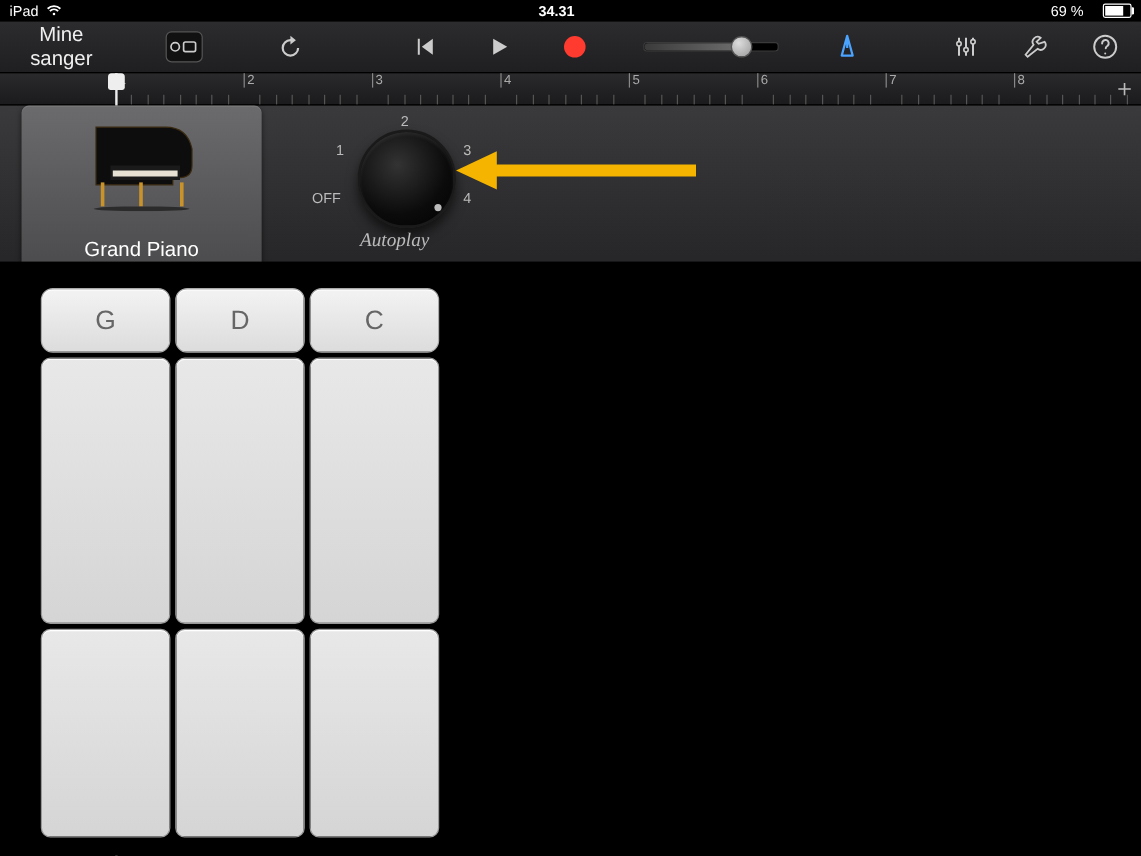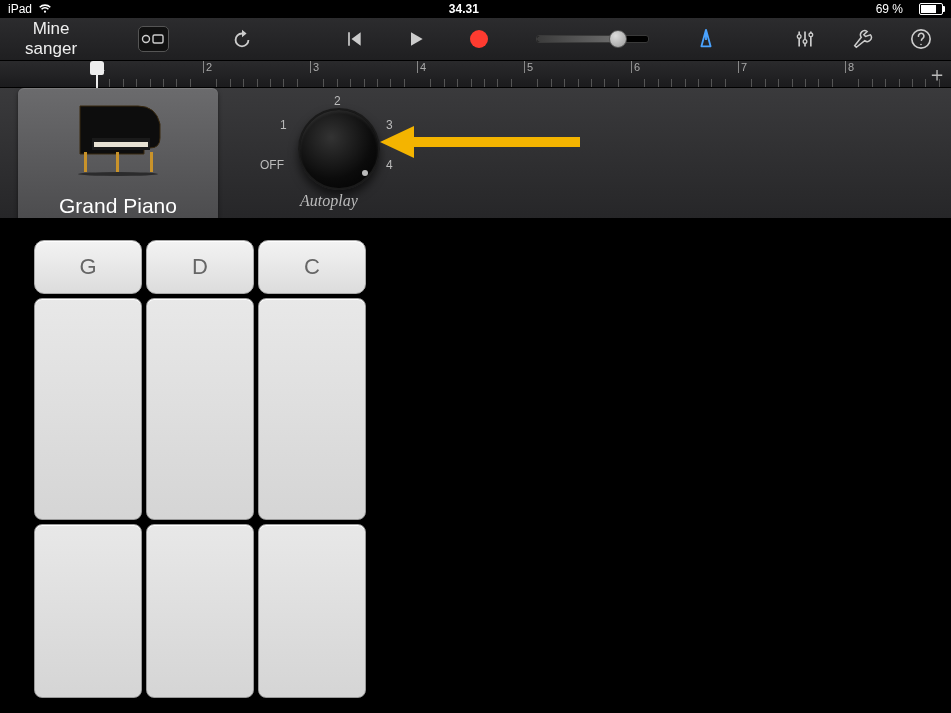--- a/index.html
+++ b/index.html
@@ -28,21 +28,21 @@
   .ruler .tick .label{position:absolute;left:3px;top:0;font-size:11px;}
   .ruler .minor{position:absolute;top:18px;width:1px;height:8px;background:#555;}
   .playhead{position:absolute;left:96px;top:0;}
   .playhead .cap{width:14px;height:14px;background:#eee;border-radius:3px 3px 2px 2px;margin-left:-6px;}
   .playhead .needle{position:absolute;left:0;top:0;width:2px;height:900px;background:#eee;}
   .ruler .add{position:absolute;right:4px;top:4px;color:#bbb;font-size:20px;line-height:18px;}
 
   .inst-pane{height:132px;background:linear-gradient(#3a3a3c 0%,#303032 50%,#262628 100%);display:flex;align-items:stretch;position:relative;}
   .card{width:200px;height:130px;margin:0 0 0 18px;border-radius:6px;background:linear-gradient(#6b6b6d,#4b4b4d);box-shadow:0 2px 4px rgba(0,0,0,.5),inset 0 1px 0 rgba(255,255,255,.1);display:flex;flex-direction:column;align-items:center;justify-content:flex-end;padding-bottom:6px;position:relative;}
   .card .piano-draw{position:absolute;top:14px;width:100px;height:74px;}
-  .card-label{font-size:21px;color:#fff;}
+  .card-label{font-size:17px;color:#fff;}
 
   .knob-wrap{position:relative;width:160px;margin-left:40px;}
   .knob{position:absolute;left:40px;top:20px;width:78px;height:78px;border-radius:50%;background:radial-gradient(circle at 40% 35%,#333 0%,#0b0b0b 60%,#000 100%);border:2px solid #1a1a1a;box-shadow:0 6px 10px rgba(0,0,0,.6), inset 0 2px 3px rgba(255,255,255,.08);}
   .knob .indicator{position:absolute;width:6px;height:6px;border-radius:50%;background:#bbb;right:10px;bottom:12px;}
   .knob-num{position:absolute;font-size:12px;color:#bbb;}
   .autoplay-label{position:absolute;left:42px;top:104px;font-size:16px;color:#bbb;font-style:italic;font-family:"Snell Roundhand","Brush Script MT",cursive;}
   .arrow{position:absolute;left:380px;top:32px;}
   .arrow svg{display:block;}
 
   .play-area{position:absolute;left:0;right:0;top:218px;bottom:0;background:#000;padding:22px 0 0 34px;}

